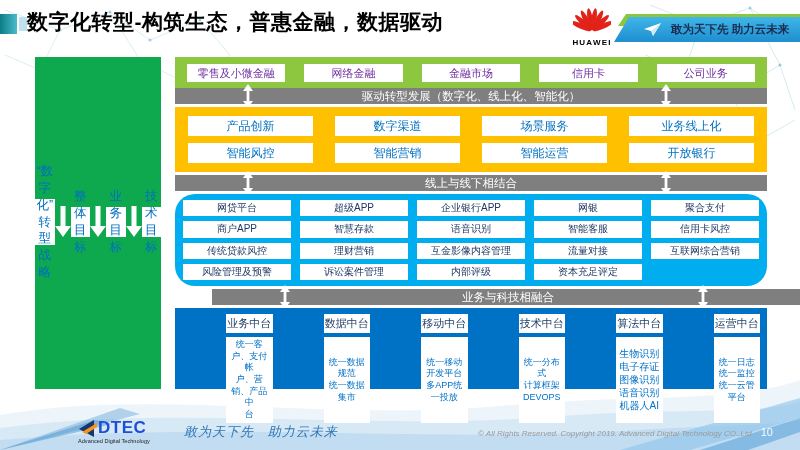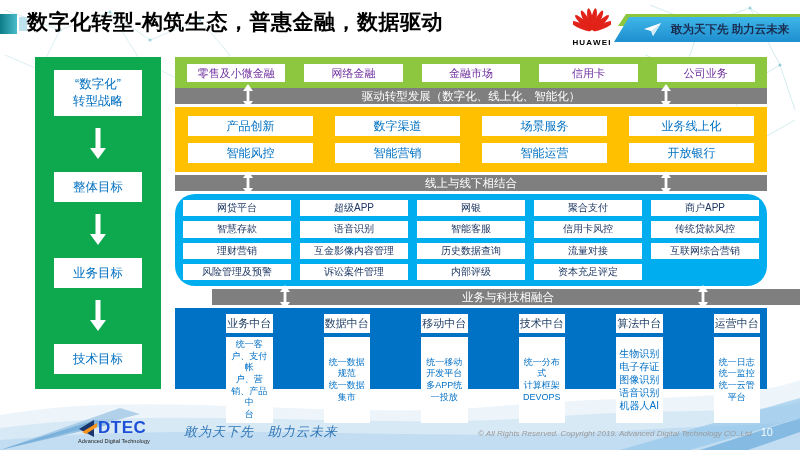--- a/index.html
+++ b/index.html
@@ -21,21 +21,21 @@
   .banner-green { position:absolute; left:608px; top:14px; width:192px; height:12px;
     background:#8CC63E; clip-path:polygon(18px 0,100% 0,100% 100%,10px 100%); }
   .banner { position:absolute; left:614px; top:17px; width:186px; height:25px;
     background:linear-gradient(180deg,#3fb6e8,#1e8ecf);
     clip-path:polygon(15px 0,100% 0,100% 100%,0 100%);
     display:flex; align-items:center; }
   .banner-text { font-size:11.5px; font-weight:bold; color:#1a2c50; margin-left:10px; white-space:pre; }
   .plane { margin-left:30px; display:flex; }
   
   .left-panel { position:absolute; left:35px; top:57px; width:126px; height:332px;
-    background:#0EA94F; display:flex; flex-direction:column; align-items:center;
+    background:#0EA94F; display:flex; flex-direction:row; align-items:center;
     justify-content:space-between; padding:13px 0 15px 0; }
   .lbox { width:88px; background:#fff; color:#0070C0; font-size:12.5px; text-align:center;
     display:flex; align-items:center; justify-content:center; white-space:pre-line; line-height:1.35; }
   .lbox.tall { height:46px; } .lbox.short { height:30px; }
   .darr { display:flex; }
   
   .green-row { position:absolute; left:175px; top:57px; width:592px; height:28px;
     background:#8DC63F; display:flex; align-items:center; gap:19px; padding:16px 12px; }
   .gcell { flex:1; height:18px; line-height:18px; background:#fff; color:#7030A0;
     font-size:11px; text-align:center; white-space:nowrap; }
@@ -227,31 +227,31 @@
           <polygon points="5,0 0,7 10,7" fill="#fff"></polygon>
           <rect x="3.6" y="7" width="2.8" height="10" fill="#fff"></rect>
           <polygon points="0,17 10,17 5,24" fill="#fff"></polygon>
         </svg>
     </span>
   </div>
 
   <div class="blue-panel">
     <div class="bcell">网贷平台</div>
     <div class="bcell">超级APP</div>
+    <div class="bcell">企业银行APP</div>
     <div class="bcell">网银</div>
     <div class="bcell">聚合支付</div>
     <div class="bcell">商户APP</div>
     <div class="bcell">智慧存款</div>
     <div class="bcell">语音识别</div>
     <div class="bcell">智能客服</div>
     <div class="bcell">信用卡风控</div>
     <div class="bcell">传统贷款风控</div>
     <div class="bcell">理财营销</div>
     <div class="bcell">互金影像内容管理</div>
-    <div class="bcell">历史数据查询</div>
     <div class="bcell">流量对接</div>
     <div class="bcell">互联网综合营销</div>
     <div class="bcell">风险管理及预警</div>
     <div class="bcell">诉讼案件管理</div>
     <div class="bcell">内部评级</div>
     <div class="bcell">资本充足评定</div>
   </div>
 
   <div class="bar b3">
     <span class="ud l">

